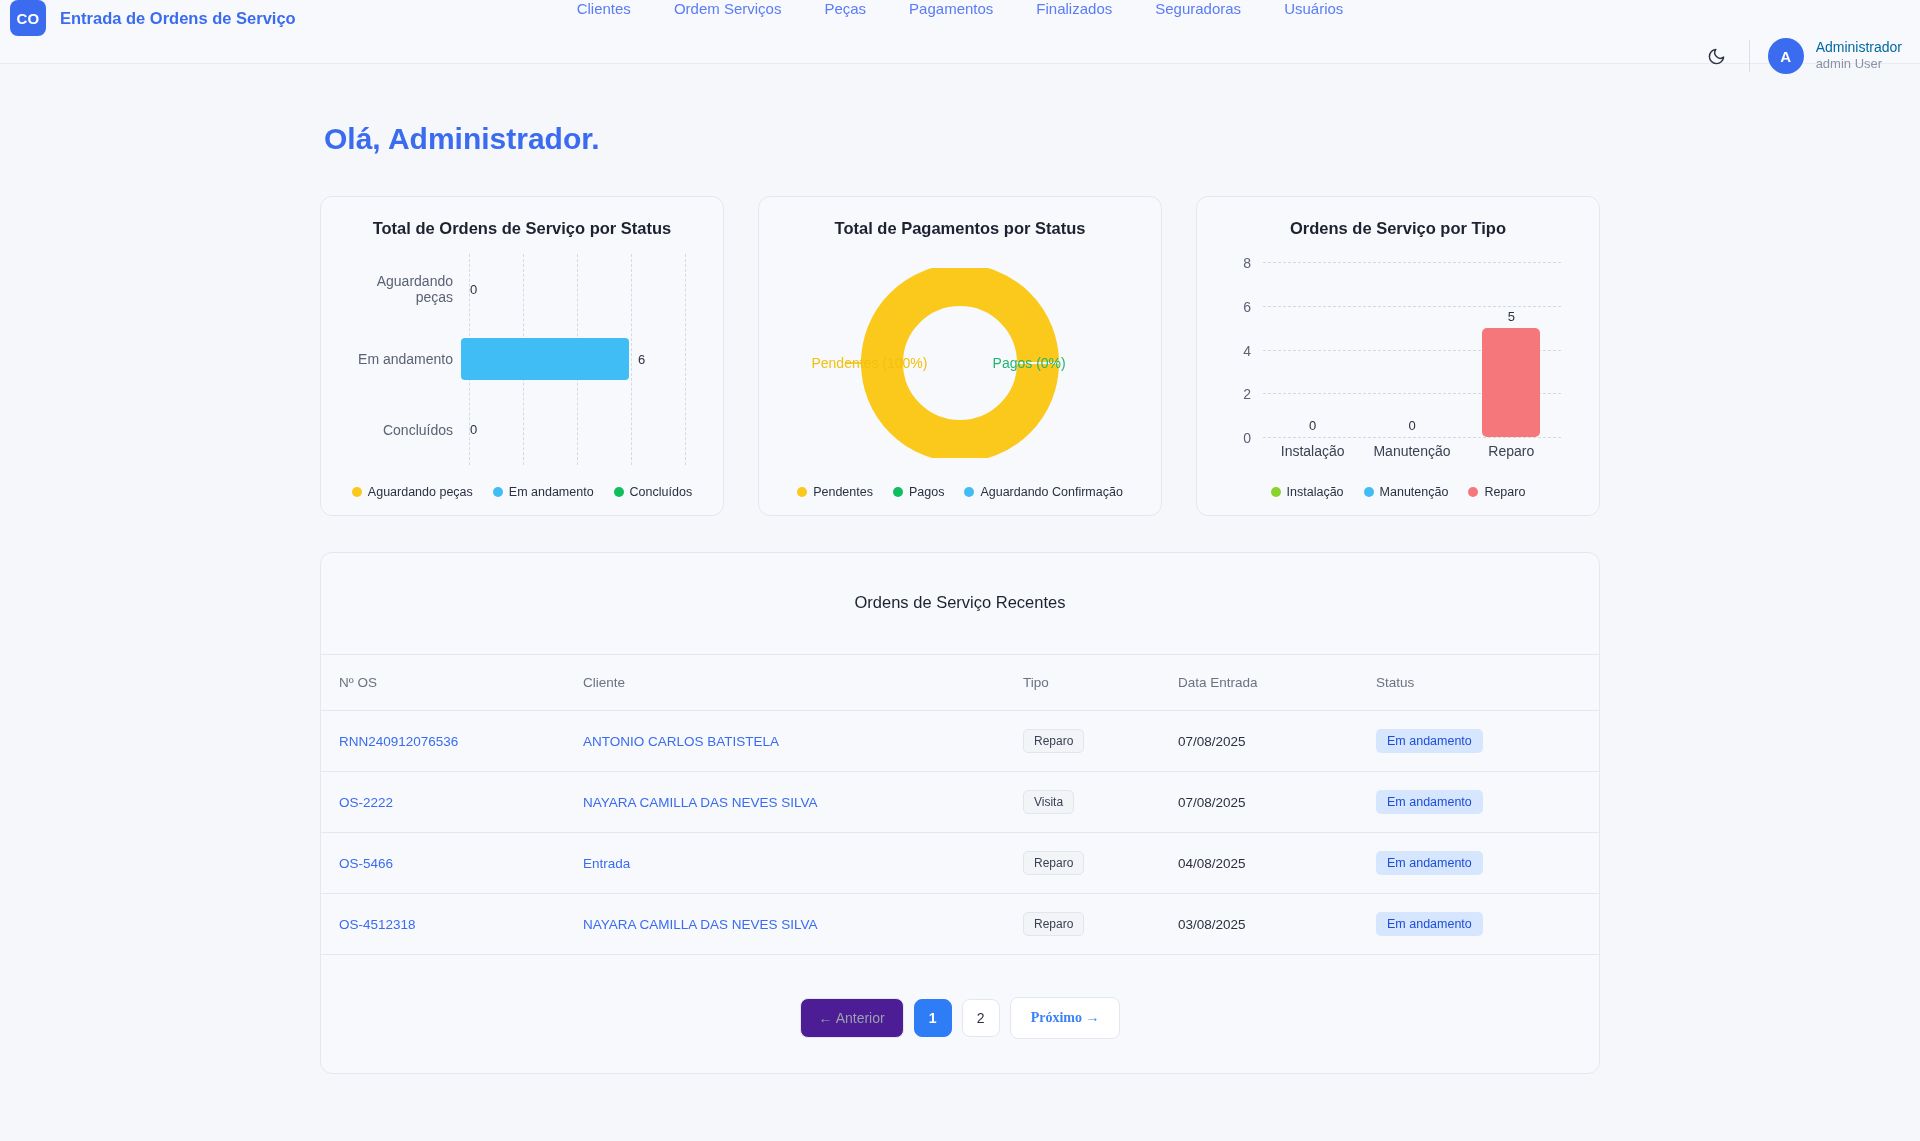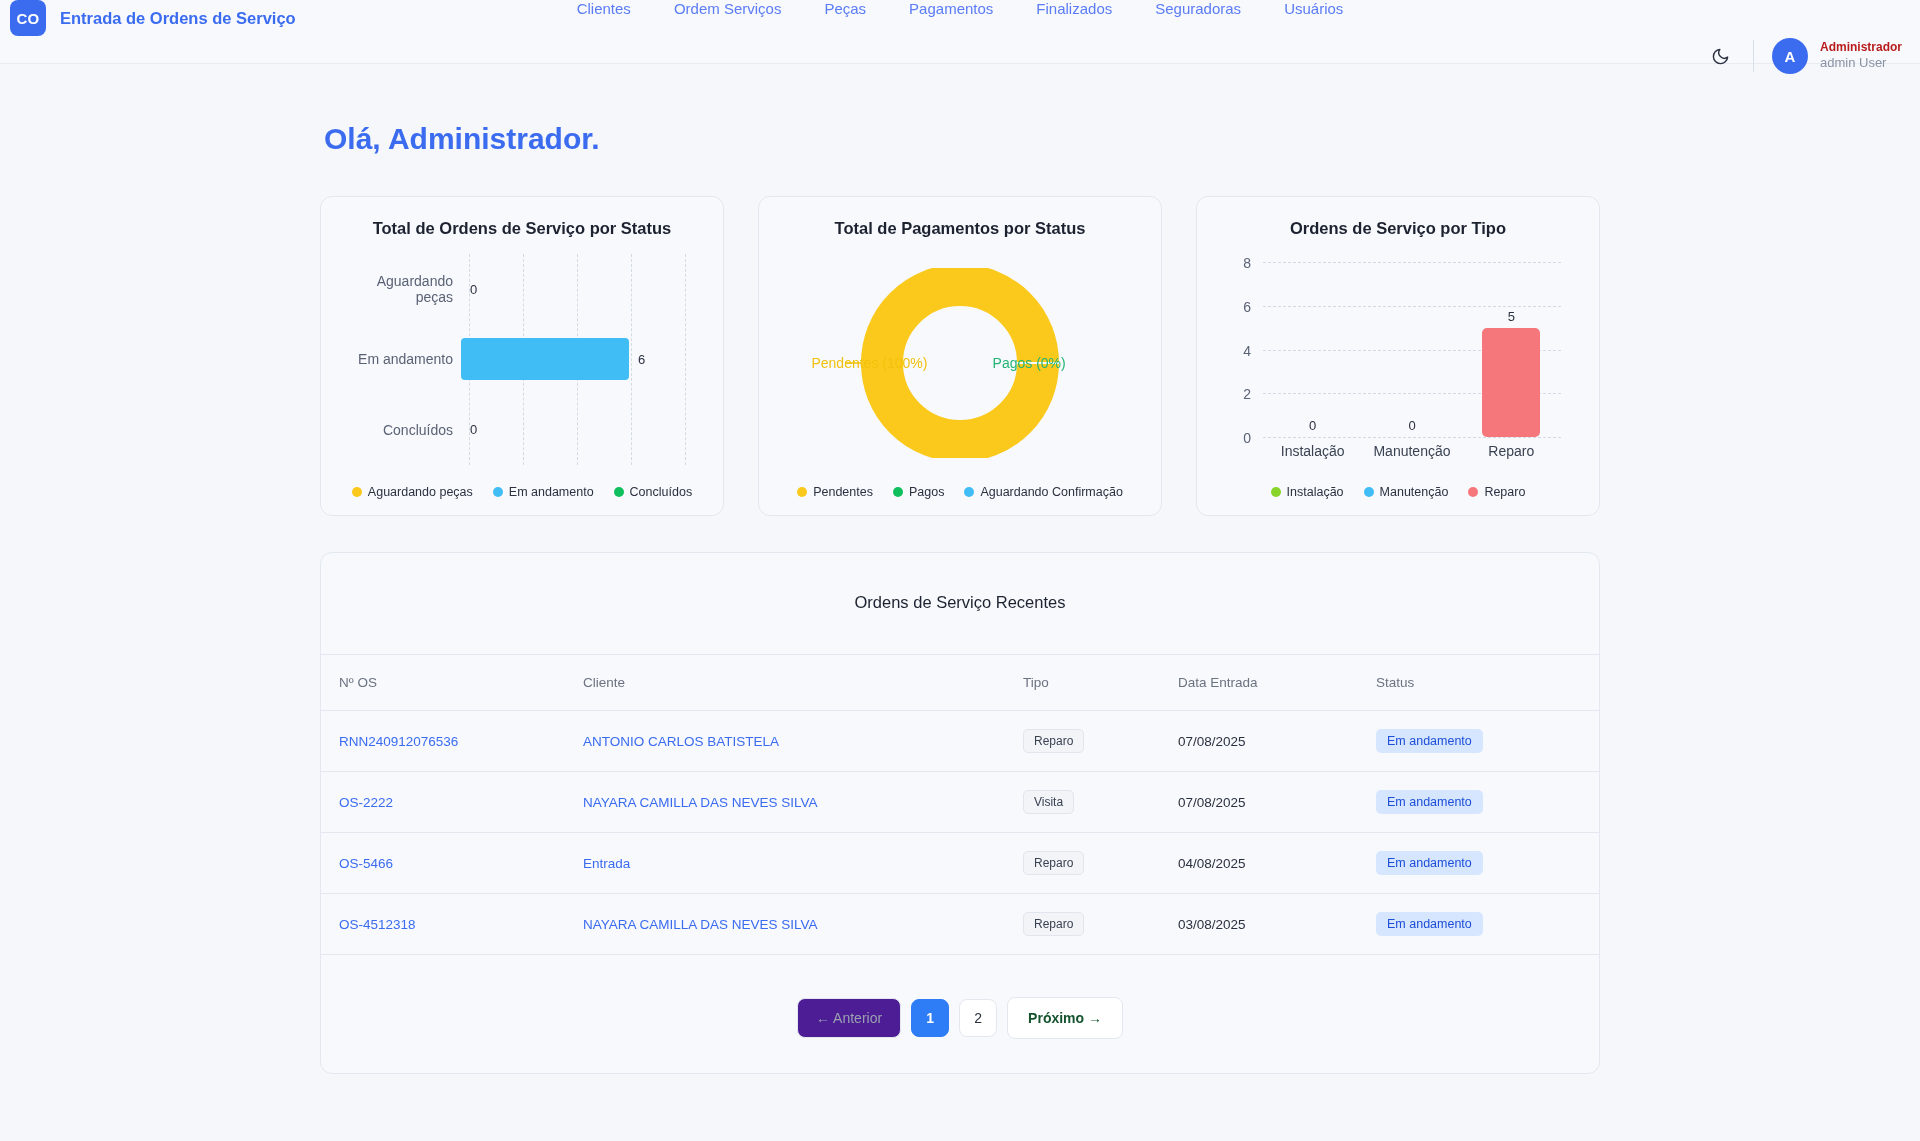--- a/index.html
+++ b/index.html
@@ -71,21 +71,21 @@
     background: #d9dfe9;
     margin: 0 18px 0 12px;
   }
   .user-block { display: flex; align-items: center; gap: 12px; }
   .avatar {
     width: 36px; height: 36px; border-radius: 50%;
     background: #3b6cf0; color: #fff;
     display: flex; align-items: center; justify-content: center;
     font-size: 15px; font-weight: bold;
   }
-  .user-name { font-size: 12px; font-weight: bold; color: #b91c1c; line-height: 1.25; }
+  .user-name { font-size: 14px; font-weight: normal; color: #0369a1; line-height: 1.25; }
   .user-role { font-size: 13px; color: #8a93a5; line-height: 1.3; }
 
   
   .page { width: 1920px; padding: 58px 0 15px 0; }
   .container { width: 1280px; margin: 0 auto; }
   .greeting {
     color: #3b6cf0;
     font-size: 30px;
     font-weight: bold;
     margin-bottom: 40px;
@@ -213,23 +213,24 @@
     border: 1px solid #e3e8f0;
     border-radius: 8px;
     padding: 11px 18px;
     font-size: 14px;
     color: #9aa1b0;
     font-family: inherit;
     cursor: pointer;
   }
   .pg-btn.next {
     background: #ffffff;
-    color: #14532d;
+    color: #3b82f6;
     font-weight: bold;
     padding: 12px 20px;
+    font-family: Liberation Serif, serif;
   }
   .pg-num {
     width: 38px; height: 38px;
     border-radius: 8px;
     border: 1px solid #e3e8f0;
     background: #ffffff;
     color: #2b3140;
     font-size: 14px;
     font-family: inherit;
     display: flex; align-items: center; justify-content: center;

